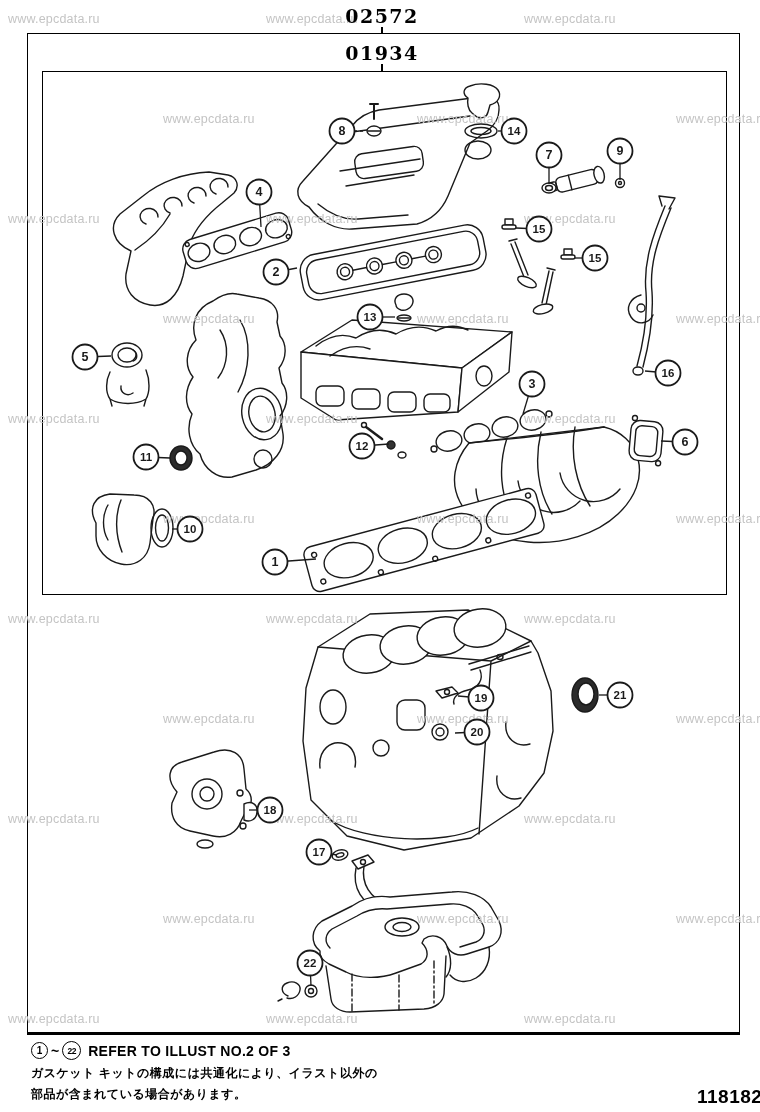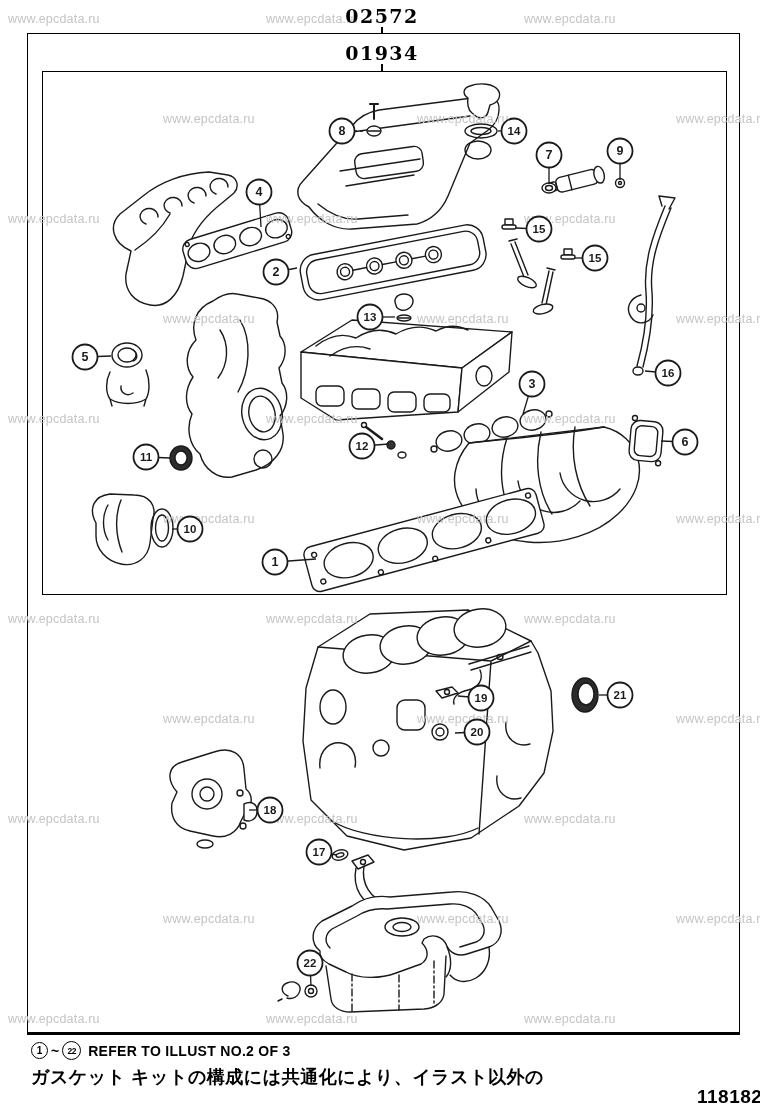--- a/index.html
+++ b/index.html
@@ -21,21 +21,21 @@
              border:1.8px solid #000;border-bottom-width:3.5px;z-index:1;}
   .inner-box{position:absolute;left:42px;top:71px;width:685px;height:524px;box-sizing:border-box;
              border:1.8px solid #000;z-index:1;}
   .note1{position:absolute;left:31px;top:1041px;z-index:5;display:flex;align-items:center;gap:3px;
          font-size:14px;font-weight:bold;white-space:nowrap;}
   .circ{display:inline-flex;align-items:center;justify-content:center;box-sizing:border-box;
         border:1.6px solid #000;border-radius:50%;width:17px;height:17px;font-size:10px;font-weight:bold;}
   .circ.big{width:19px;height:19px;font-size:8.5px;letter-spacing:-.5px;}
   .tilde{font-weight:bold;}
   .ref-text{margin-left:4px;letter-spacing:.3px;}
-  .jp{position:absolute;left:31px;z-index:5;font-size:18px;font-weight:bold;letter-spacing:.5px;}
+  .jp{position:absolute;left:31px;z-index:5;font-size:12px;font-weight:bold;letter-spacing:.5px;}
   .jp1{top:1065px;}
   .jp2{top:1086px;}
   .docnum{position:absolute;left:697px;top:1086px;z-index:5;font-size:19px;font-weight:bold;letter-spacing:.5px;text-align:center;}
 </style>
 </head>
 <body>
 
 <div class="page">
 
   <div class="code code1">02572</div>
@@ -401,15 +401,16 @@
       </g>
     </svg>
 
   <div class="note1">
     <span class="circ">1</span>
     <span class="tilde">~</span>
     <span class="circ big">22</span>
     <span class="ref-text">REFER TO ILLUST NO.2 OF 3</span>
   </div>
   <div class="jp jp1">ガスケット キットの構成には共通化により、イラスト以外の</div>
+  <div class="jp jp2">部品が含まれている場合があります。</div>
   <div class="docnum">118182</div>
 
 </div>
 
 </body></html>

